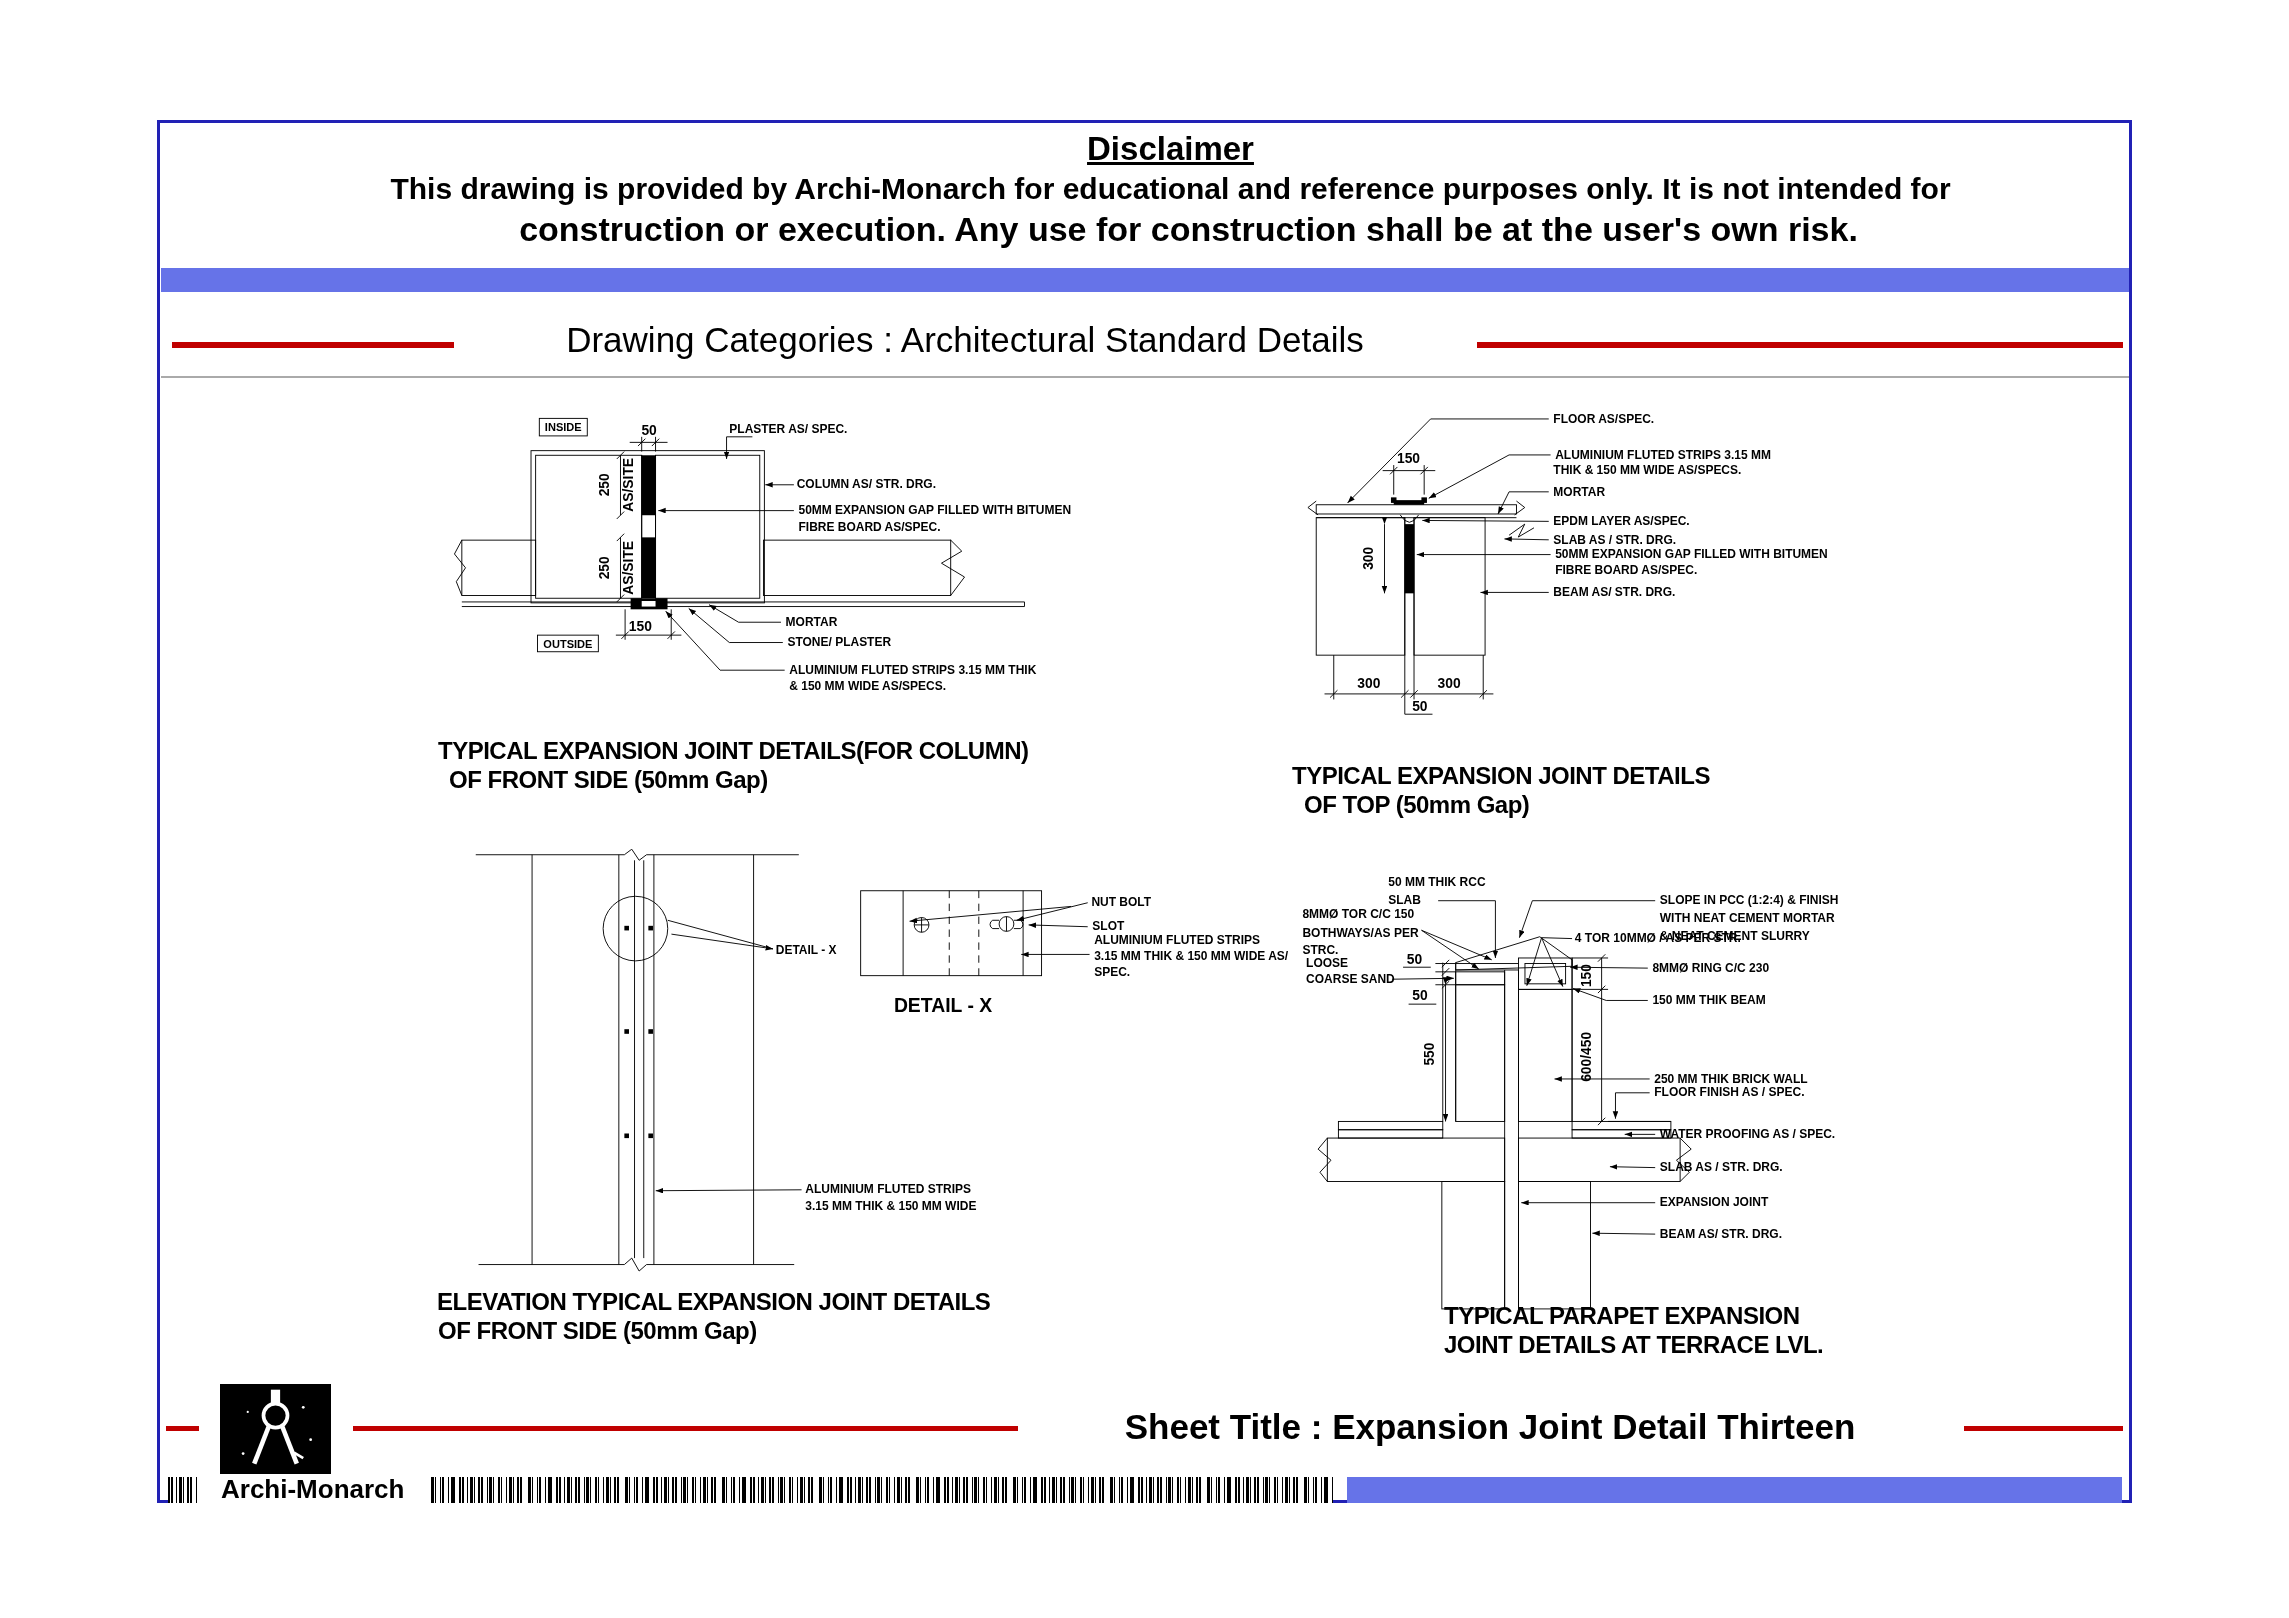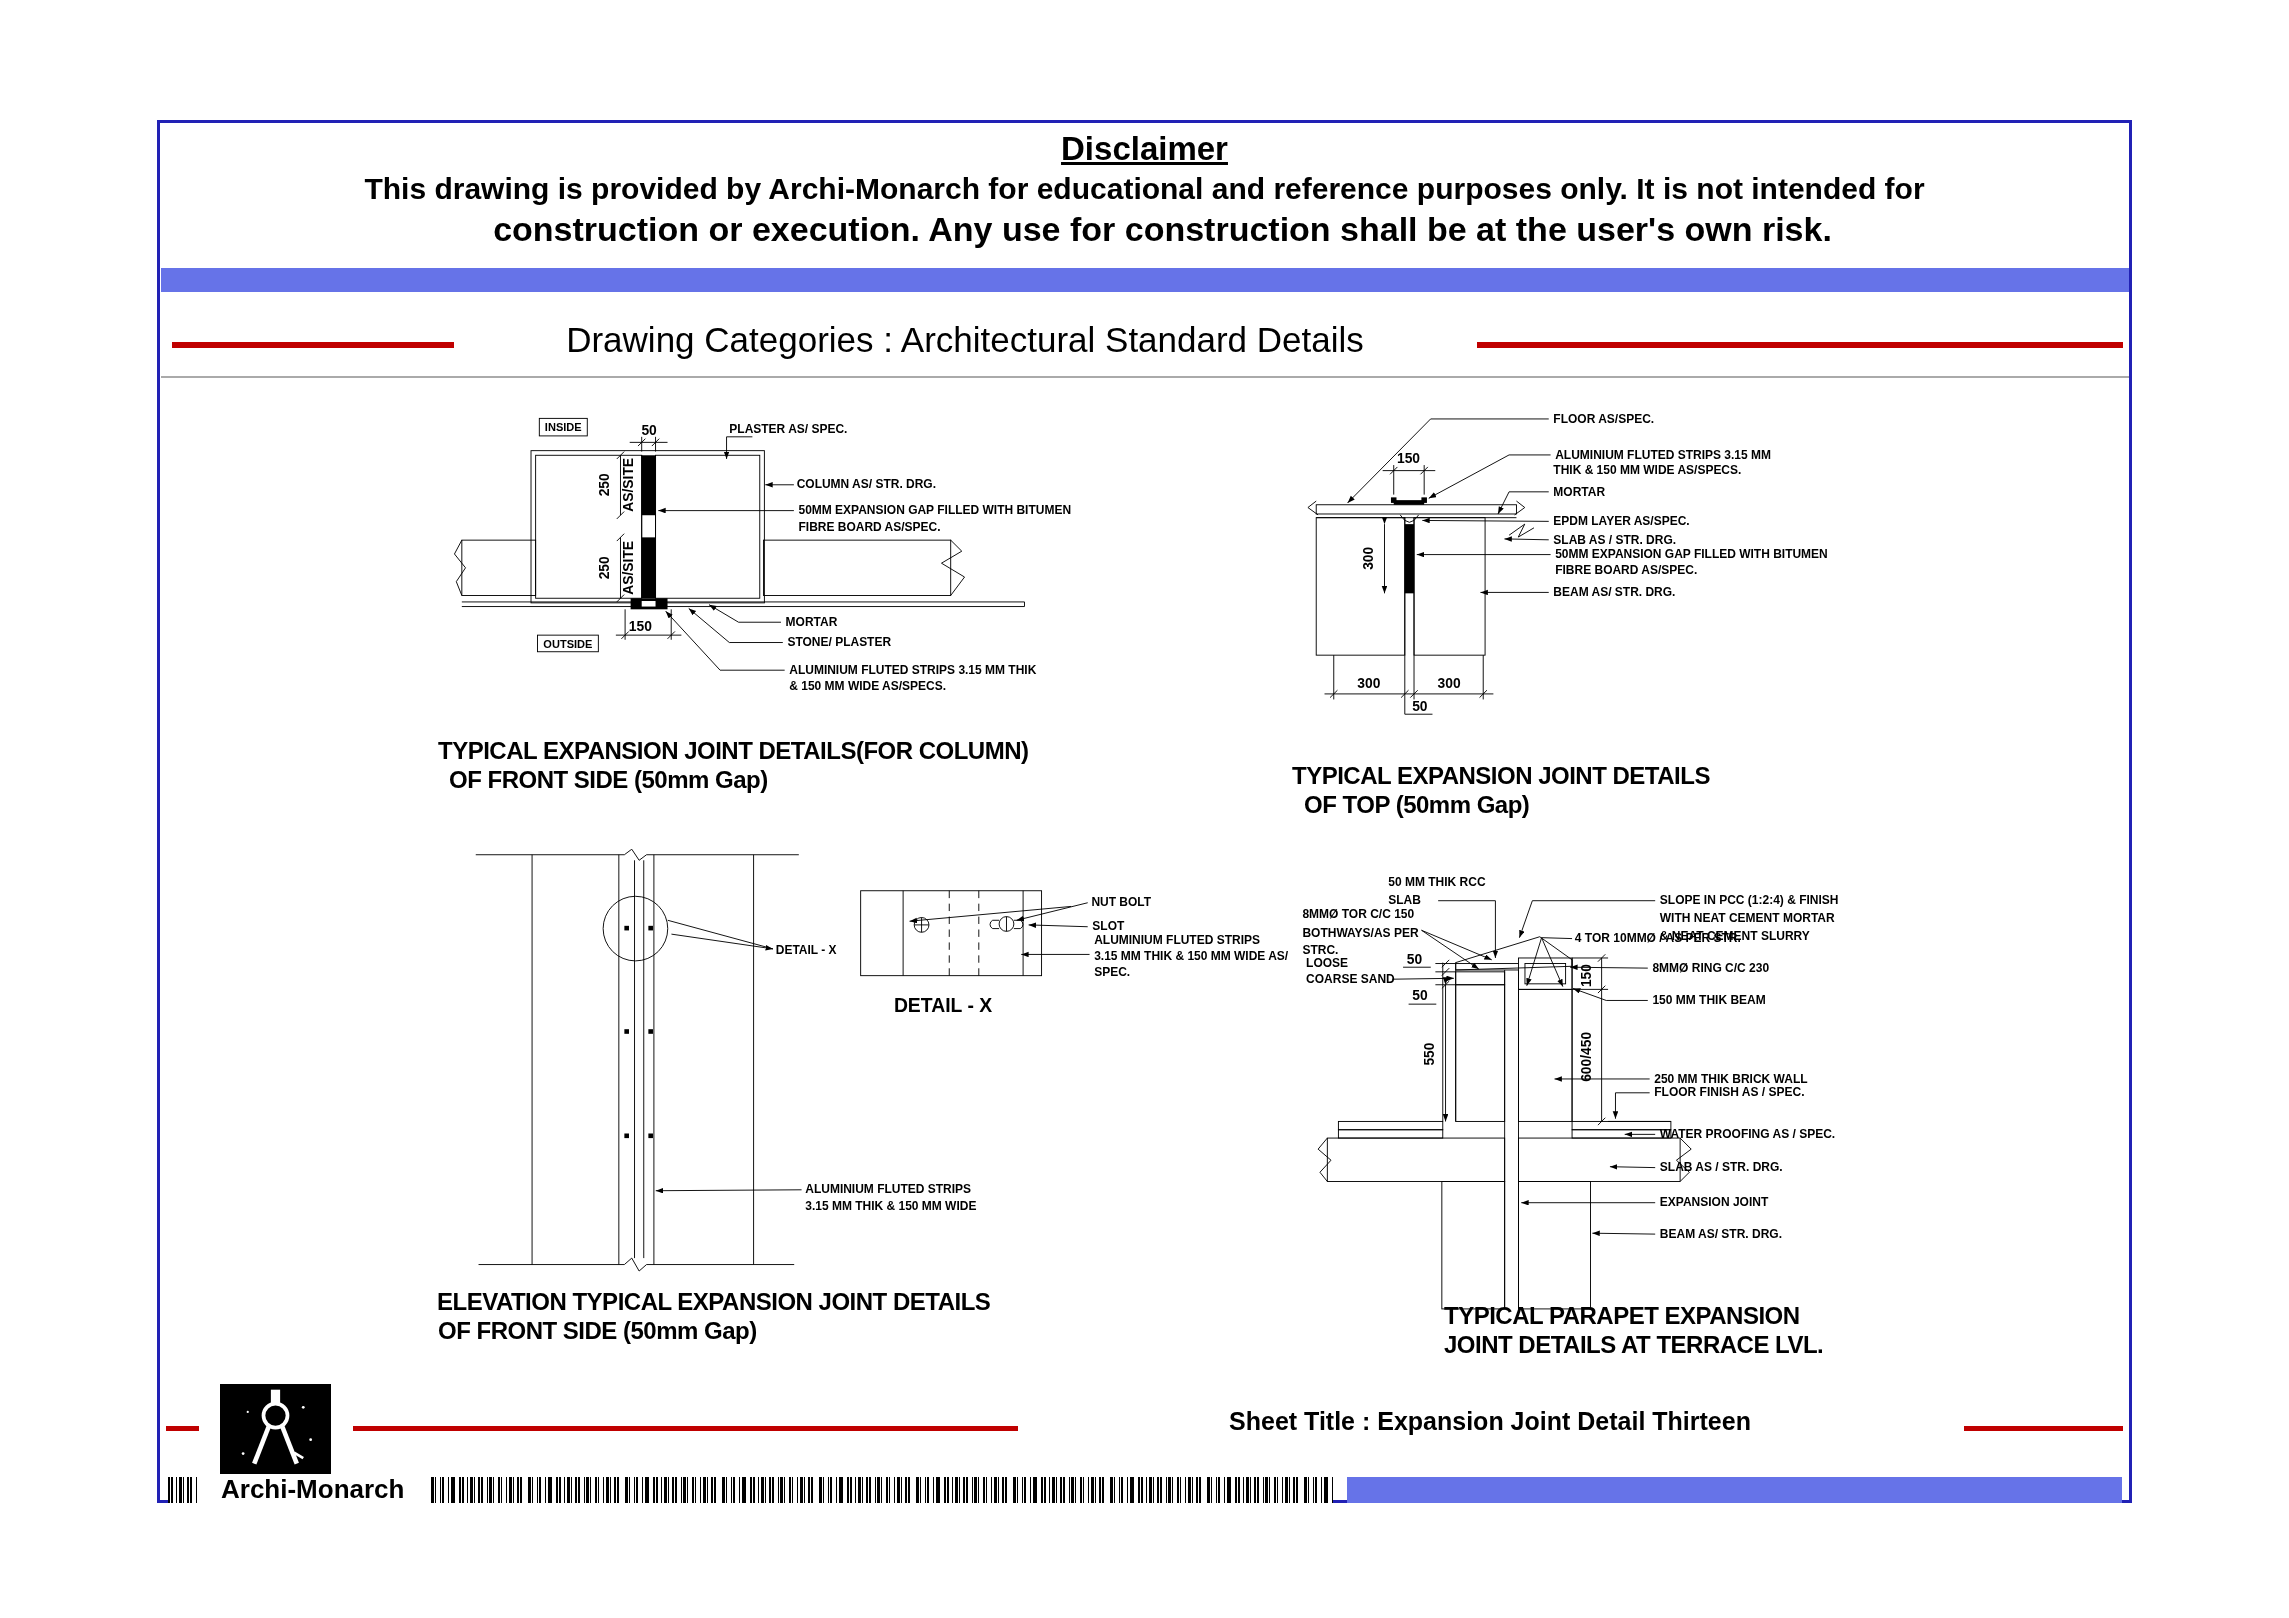--- a/index.html
+++ b/index.html
@@ -1,18 +1,18 @@
 <!DOCTYPE html>
 <html style="font-size:14.8px"><head>
 <meta charset="utf-8">
 <style>
   html,body{margin:0;padding:0;background:#fff;}
   #sheet{position:relative;width:2290px;height:1619px;background:#fff;font-family:"Liberation Sans",sans-serif;color:#000;overflow:hidden;}
   #frame{position:absolute;left:157px;top:120px;width:1975px;height:1383px;border:3.7px solid #2121b5;box-sizing:border-box;background:#fff;}
-  .center-text{position:absolute;left:157px;width:1975px;text-align:center;}
+  .center-text{position:absolute;left:157px;width:1975px;text-align:center;padding-left:26px;}
   #disclaimer-title{top:130px;font-size:33px;font-weight:bold;text-decoration:underline;}
   #disclaimer-line1{top:172px;font-size:30px;font-weight:bold;}
   #disclaimer-line2{top:210px;font-size:34px;font-weight:bold;margin-left:18px;}
   .bluebar{position:absolute;background:#6673e8;}
   #bluebar-top{left:161px;top:268px;width:1968px;height:24px;}
   .redline{position:absolute;background:#c00000;height:5.5px;}
   #hdr-red-left{left:172px;top:342px;width:282px;}
   #hdr-red-right{left:1477px;top:342px;width:646px;}
   #header-title{position:absolute;left:461px;top:320px;width:1008px;text-align:center;font-size:35px;font-weight:normal;}
   #gray-rule{position:absolute;left:161px;top:376px;width:1968px;height:1.8px;background:#aaa;}
@@ -22,21 +22,21 @@
   .lbl{font:bold 13px "Liberation Sans",sans-serif;}
   .lbs{font:bold 12px "Liberation Sans",sans-serif;}
   .dim{font:bold 15px "Liberation Sans",sans-serif;}
   .dcap{font:bold 21px "Liberation Sans",sans-serif;}
   .lnt{stroke:#000;stroke-width:1;fill:none;}
   .ld{stroke:#000;stroke-width:1;fill:none;marker-end:url(#arr);}
   
   #ftr-red-dash{left:166px;top:1426px;width:33px;height:4.6px;}
   #ftr-red-mid{left:353px;top:1426px;width:665px;height:4.6px;}
   #ftr-red-right{left:1964px;top:1426px;width:159px;height:4.6px;}
-  #sheet-title{position:absolute;left:1024px;top:1407px;width:932px;text-align:center;font-size:25px;font-weight:bold;}
+  #sheet-title{position:absolute;left:1024px;top:1407px;width:932px;text-align:center;font-size:35px;font-weight:bold;}
   #barcode{position:absolute;left:168px;top:1477px;width:1165px;height:26px;
     background:repeating-linear-gradient(90deg,#000 0 1.8px,#fff 1.8px 2.8px,#000 2.8px 4.6px,#fff 4.6px 8.3px,#000 8.3px 9.2px,#fff 9.2px 11px,#000 11px 14px,#fff 14px 14.8px,#000 14.8px 15.7px,#fff 15.7px 19.4px);}
   #brand{position:absolute;left:198px;top:1474px;font-size:26px;font-weight:bold;background:#fff;padding:0 23px;white-space:nowrap;}
   #logo{position:absolute;left:220px;top:1384px;width:111px;height:90px;background:#000;}
   #bluebar-bot{left:1347px;top:1477px;width:775px;height:26px;}
 </style>
 </head>
 <body>
 
 <div id="sheet">

